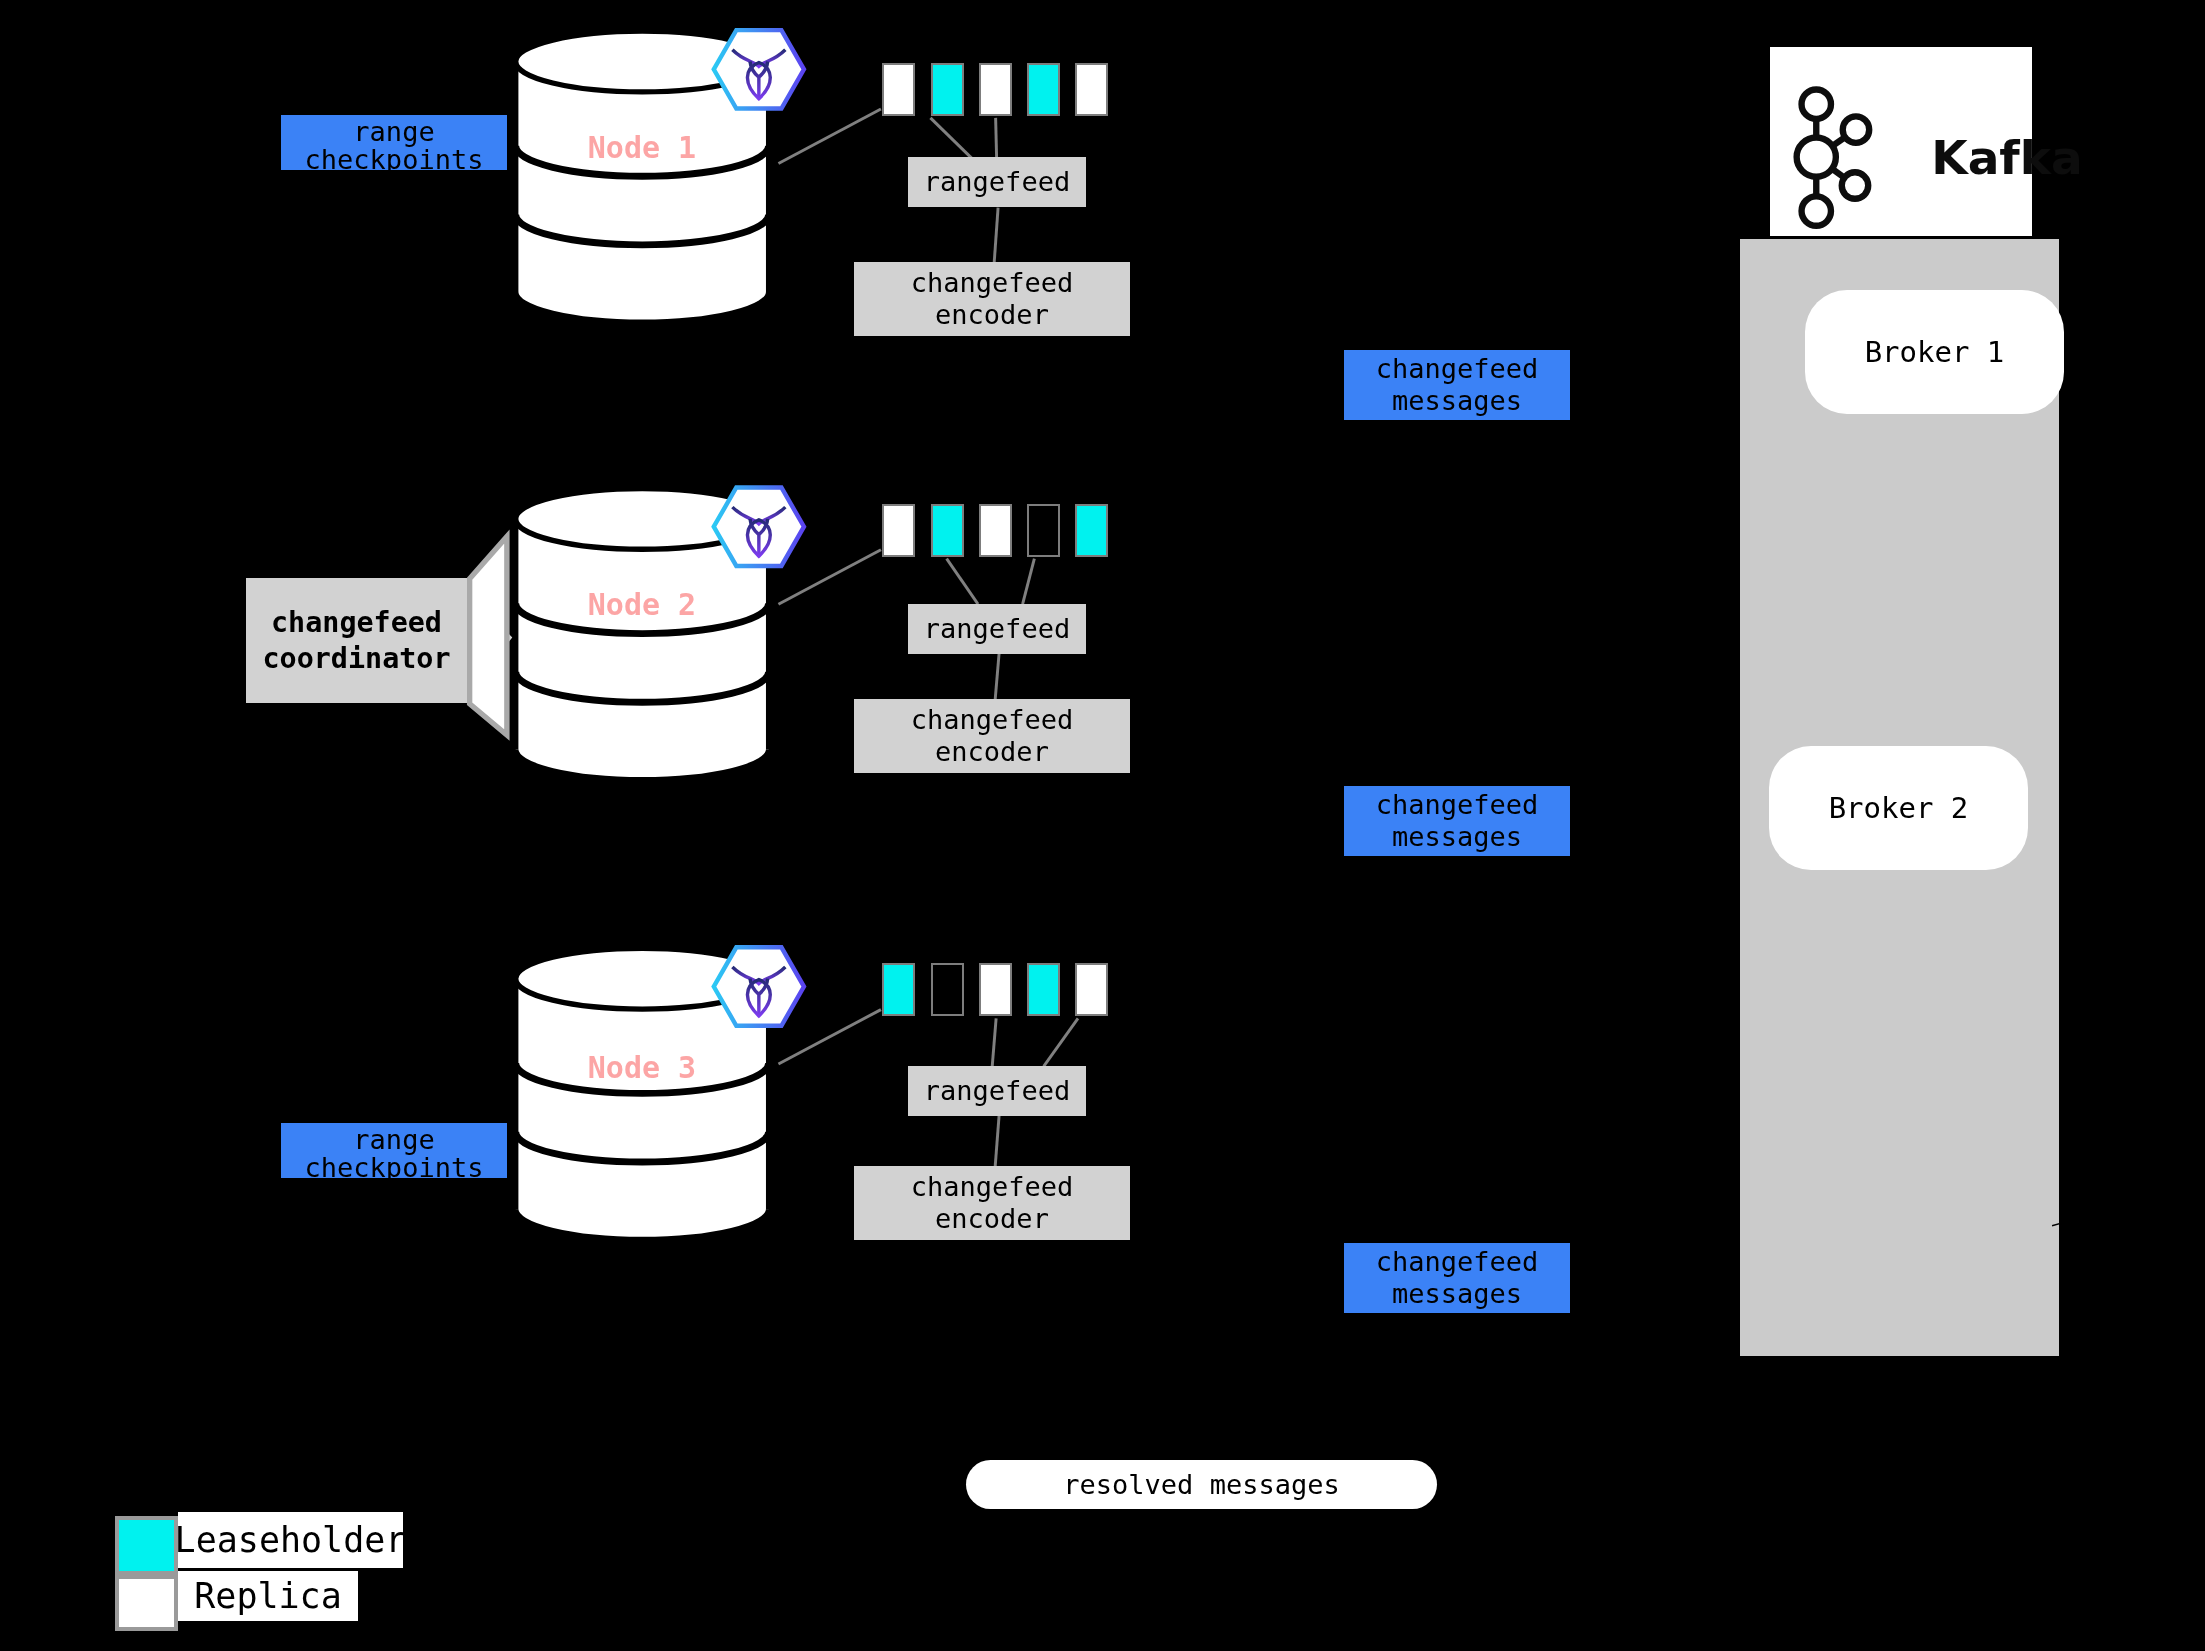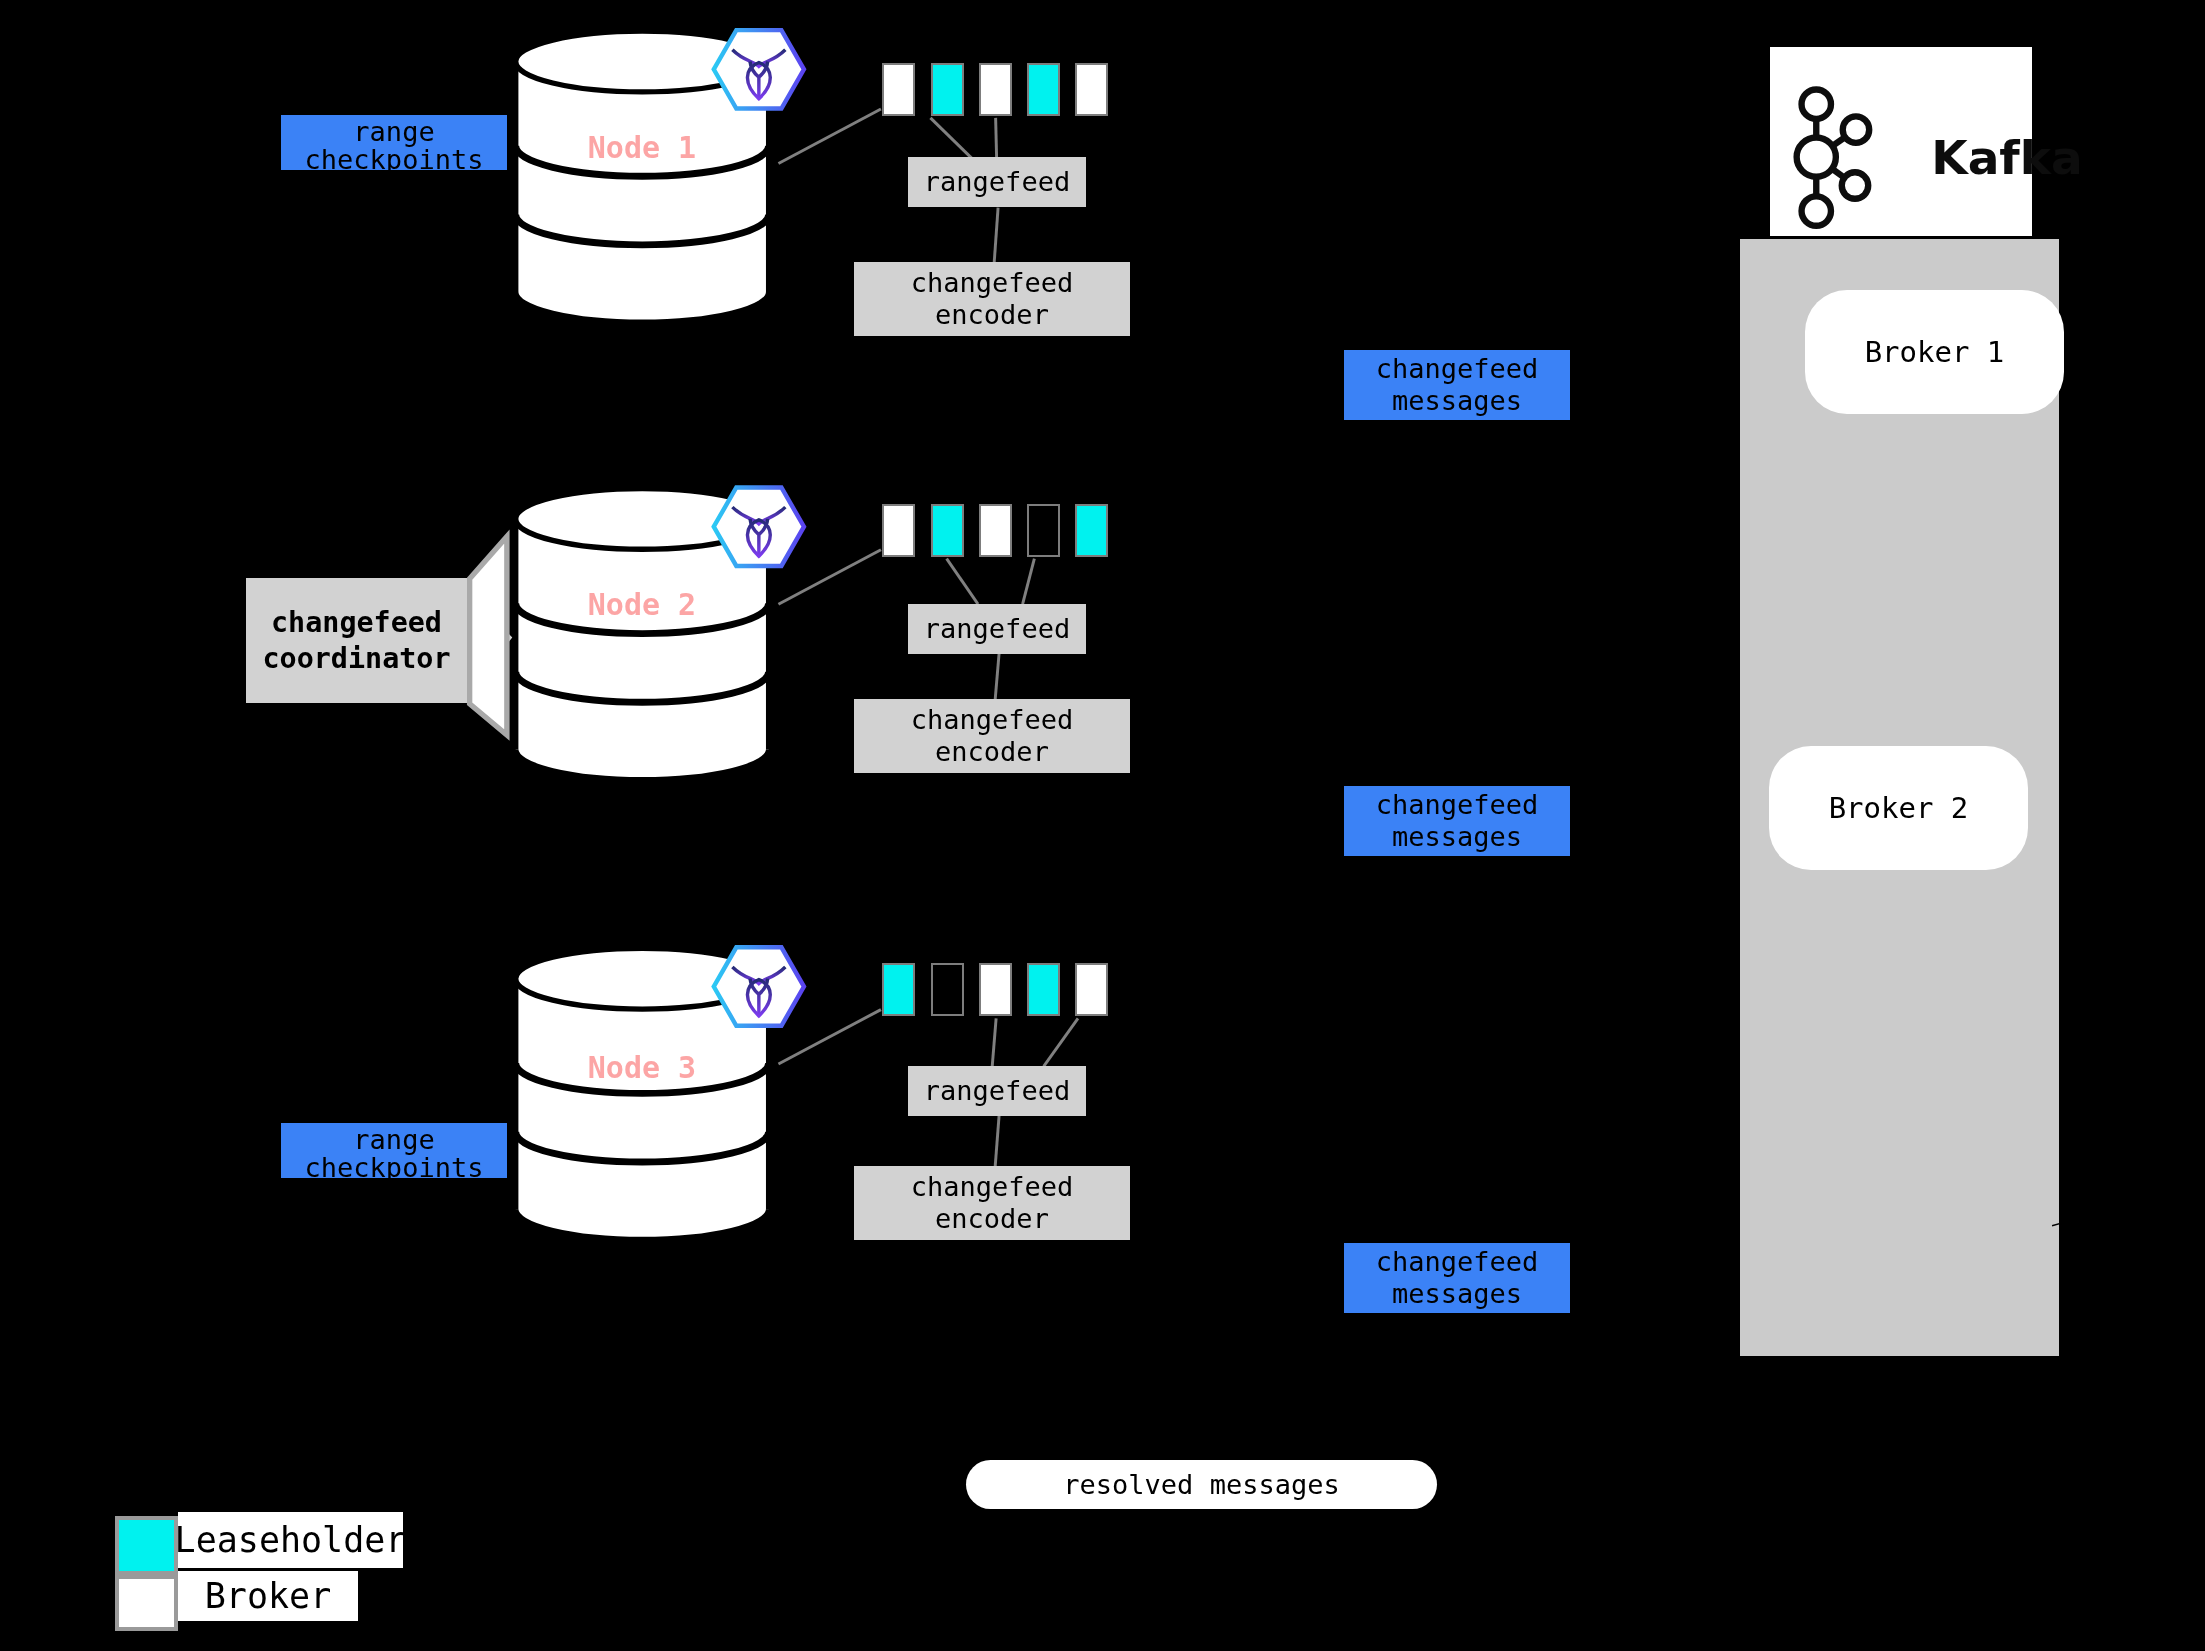--- a/index.html
+++ b/index.html
@@ -196,16 +196,16 @@
 
   <div class="abs z10 kafkaword" style="left:1883px;top:123px;width:152px;height:69px;margin-left:48px;">Kafka</div>
   <div class="abs z10 broker" style="left:1769px;top:290px;width:259px;height:124px;margin-left:36px;">Broker 1</div>
   <div class="abs z10 broker" style="left:1769px;top:746px;width:259px;height:124px;">Broker 2</div>
 
   <div class="abs z10 pill" style="left:966px;top:1460px;width:471px;height:49px;">resolved messages</div>
 
   <div class="abs z10" style="left:115px;top:1516px;width:63px;height:59px;background:#00f2ef;border:4.9px solid #9a9a9a;"></div>
   <div class="abs z10" style="left:115px;top:1575px;width:63px;height:56px;background:#ffffff;border:4.9px solid #9a9a9a;"></div>
   <div class="abs z10 legendlbl" style="left:178px;top:1512px;width:225px;height:56px;">Leaseholder</div>
-  <div class="abs z10 legendlbl" style="left:178px;top:1571px;width:180px;height:50px;">Broker</div>
+  <div class="abs z10 legendlbl" style="left:178px;top:1571px;width:180px;height:50px;">Replica</div>
 
 </div>
 
 
 </body></html>

